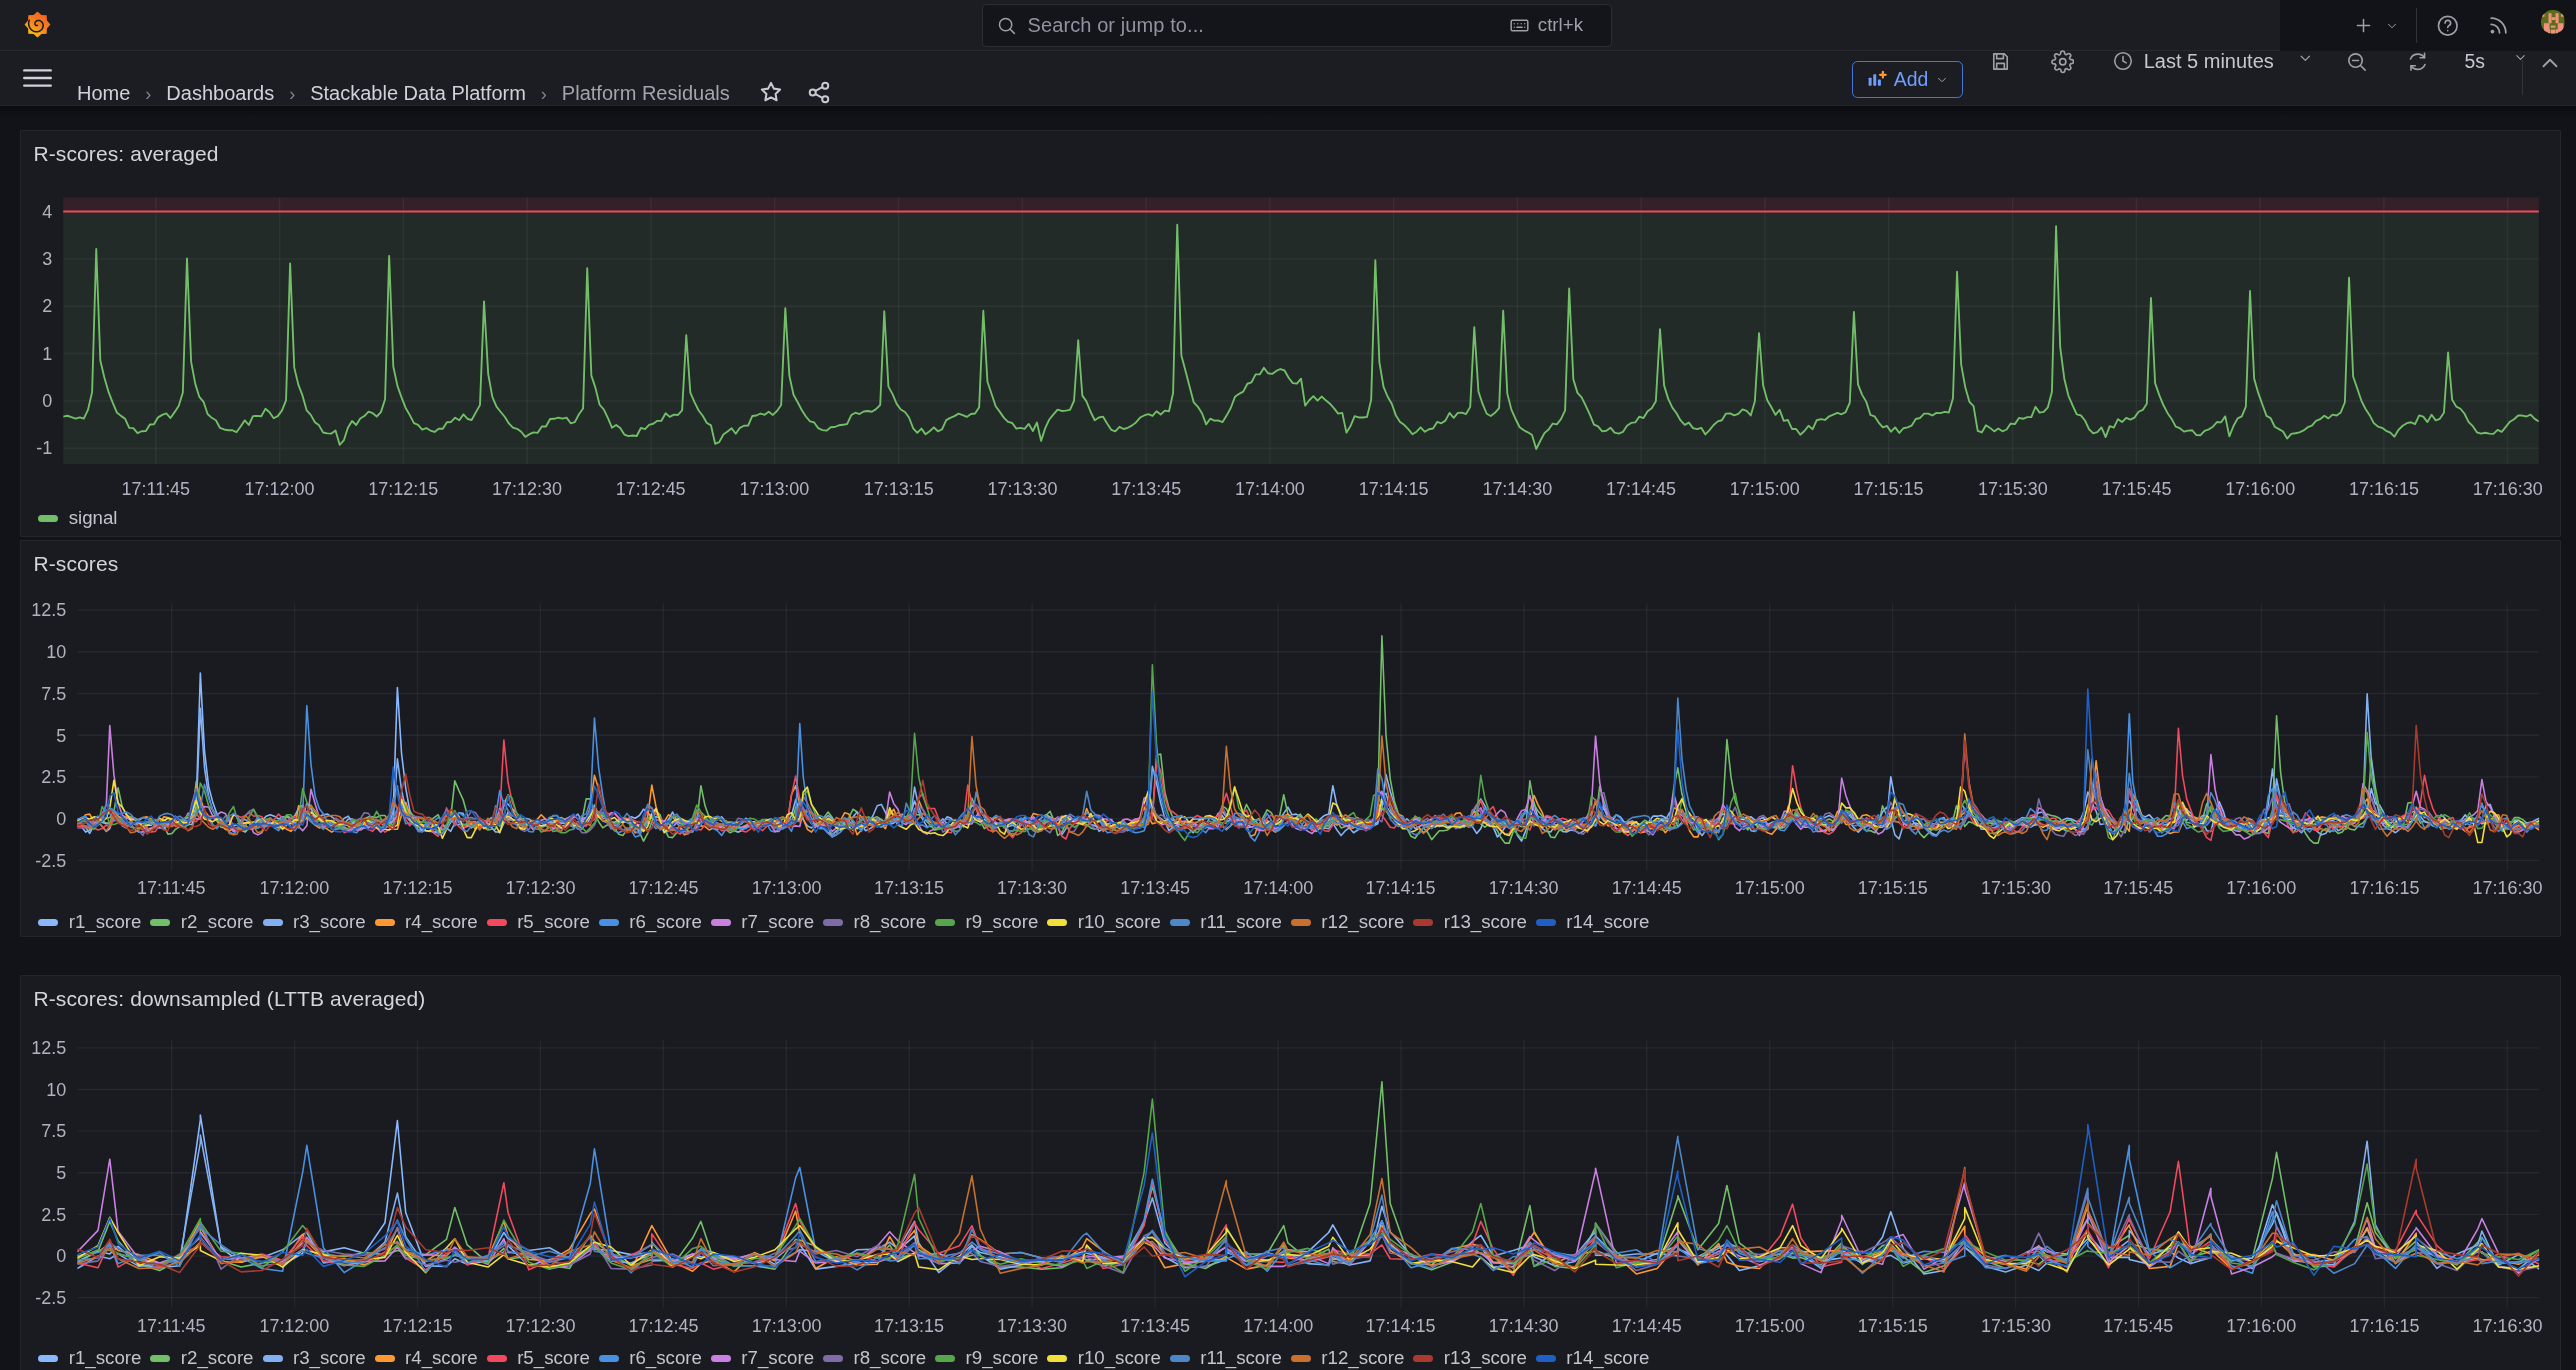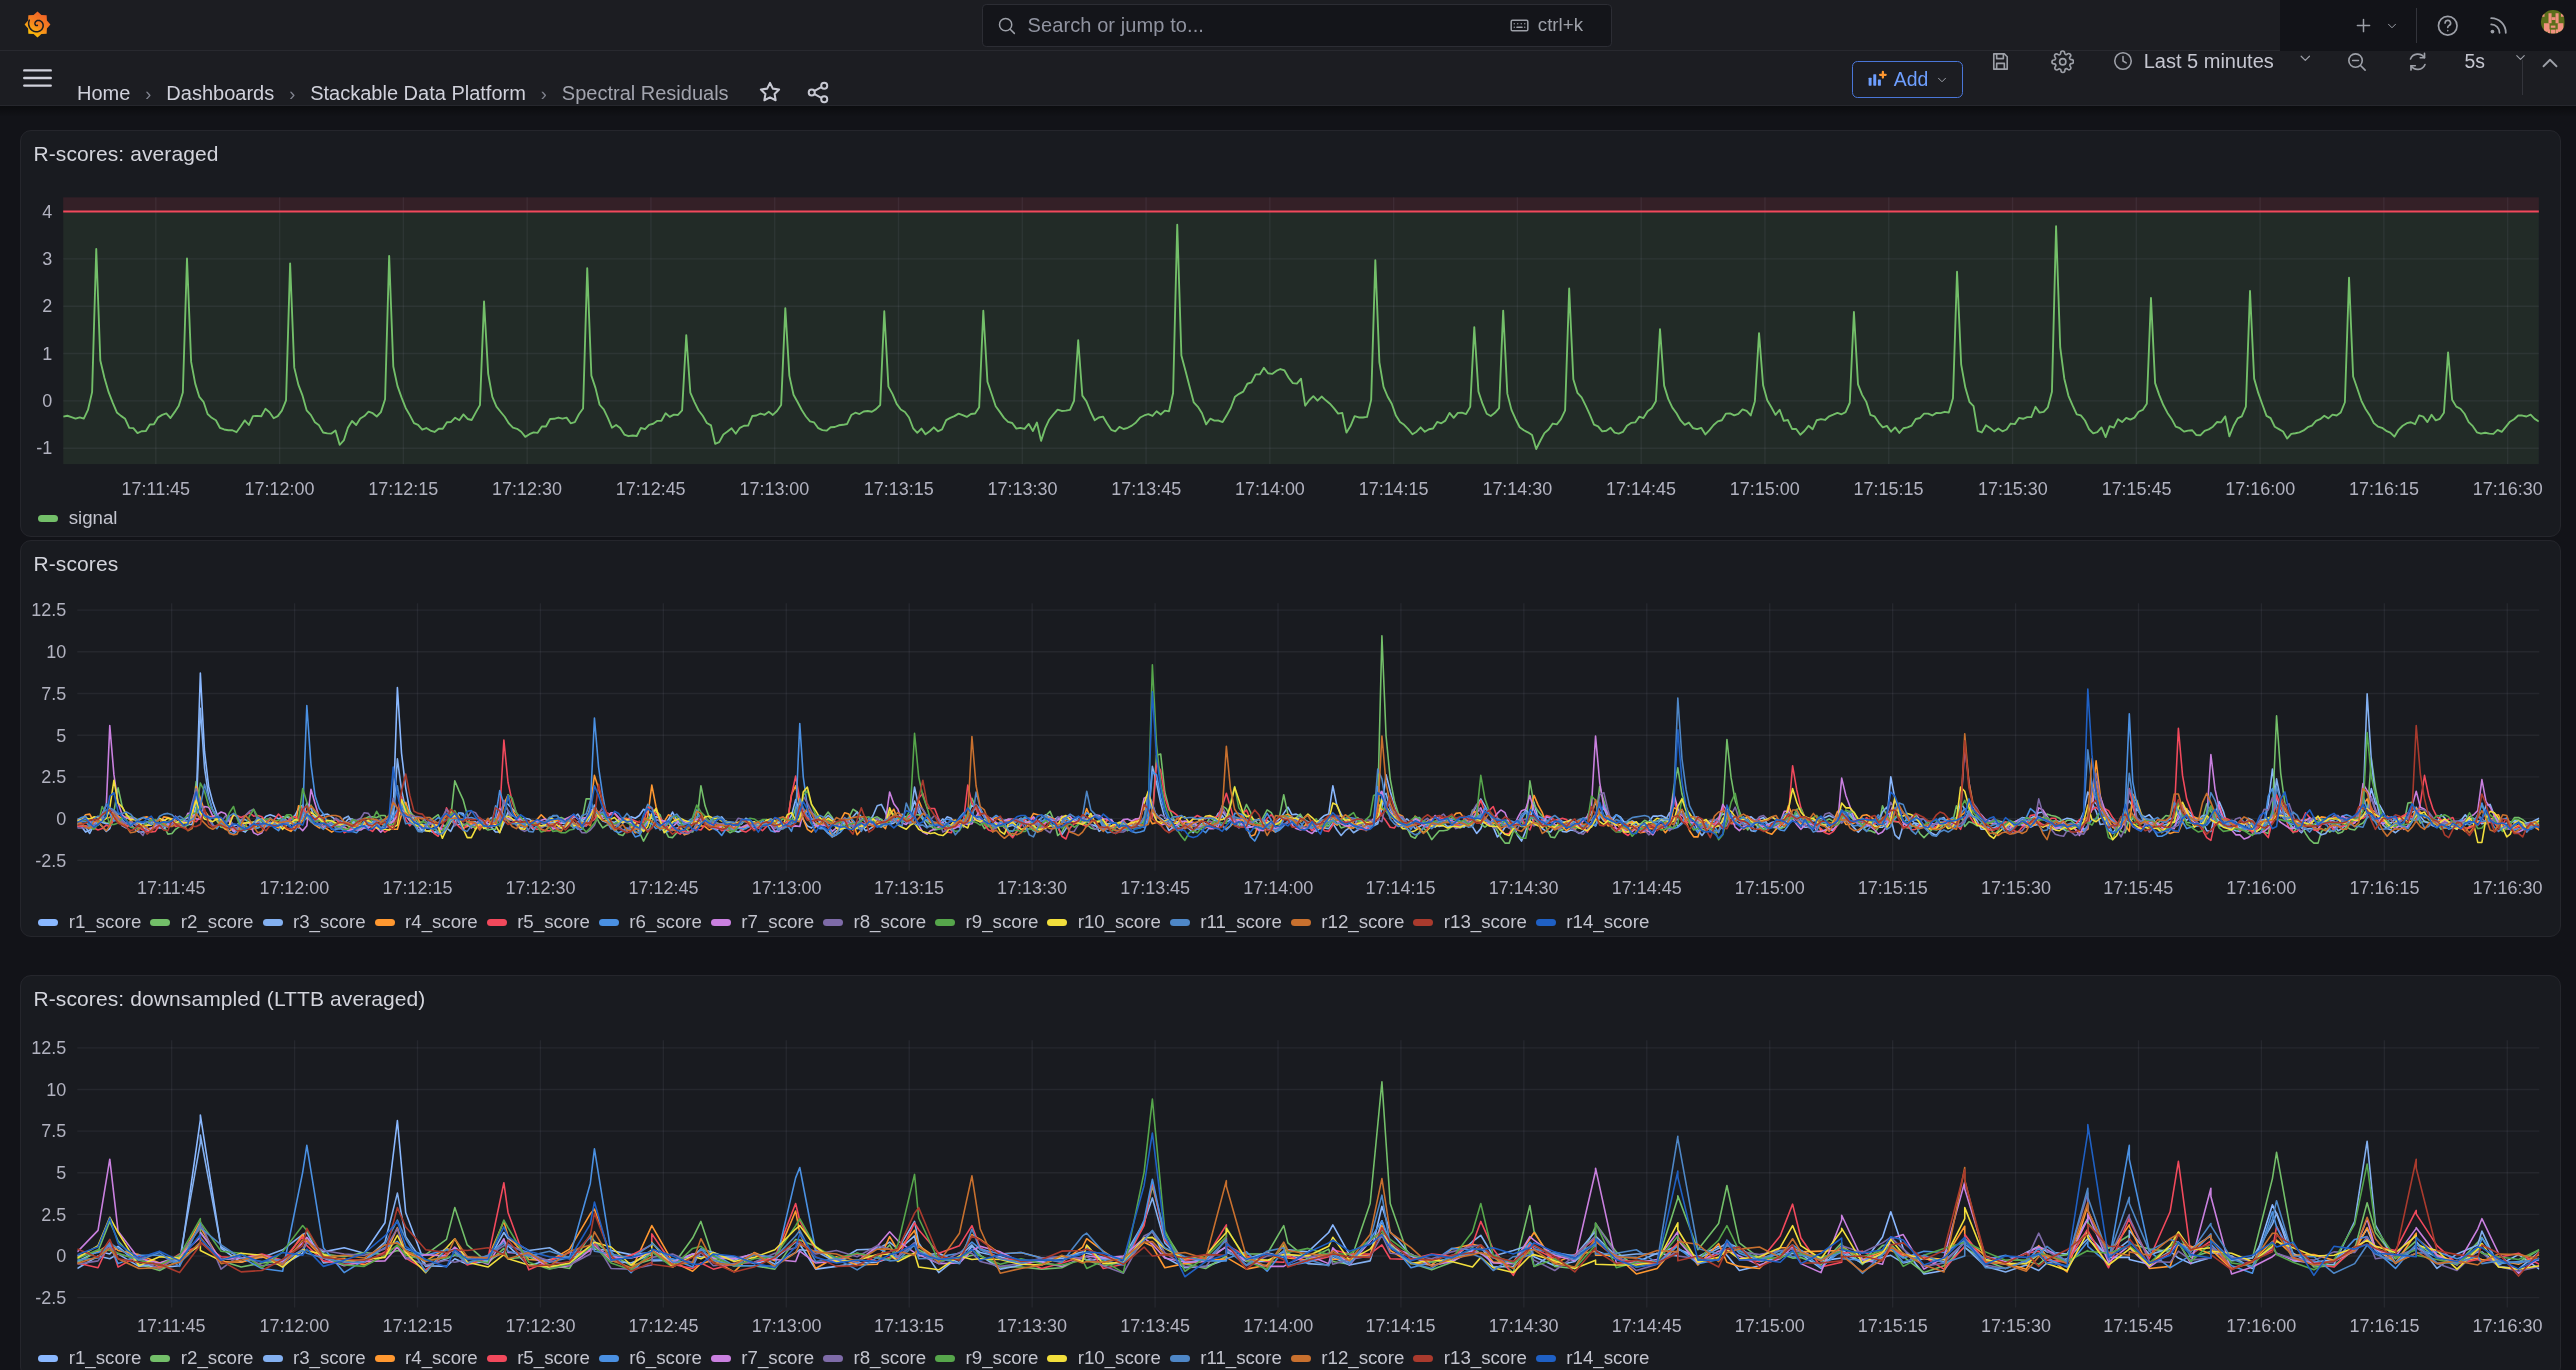--- a/index.html
+++ b/index.html
@@ -13,21 +13,21 @@
 .search .kb{margin-left:auto;display:flex;align-items:center;gap:8.3px;margin-right:28px;color:#9DA0A8;font-size:18.7px}
 .tb-ic{position:absolute;top:0;height:51px;display:flex;align-items:center}
 .vdiv{position:absolute;width:0.7px;background:#33343B}
 .crumbs{position:absolute;left:77px;top:50px;height:55px;display:flex;align-items:flex-end;font-size:20px;color:#D0D1DB}
 .crumbs .sep{color:#81848F;margin:0 15px;font-size:18px}
 .crumbs .cur{color:#A2A4AE}
 .burger{position:absolute;left:23px;top:50px;height:55px;display:flex;align-items:center}
 .addbtn{position:absolute;left:1852px;top:61px;width:111px;height:37px;border:0.7px solid #4A76D8;border-radius:5.5px;
 display:flex;align-items:center;justify-content:center;gap:7px;color:#6E9FFF;font-size:19.4px;font-weight:500}
 .ctl{position:absolute;top:50px;height:55px;display:flex;align-items:flex-start;gap:9.7px;color:#C5C6D0;font-size:19.4px}
-.panel{position:absolute;left:20px;width:2541px;background:#191B20;border:0.7px solid #25262C;border-radius:11px}
+.panel{position:absolute;left:20px;width:2541px;background:#191B20;border:0.7px solid #25262C;border-radius:1px}
 .ptitle{position:absolute;left:12.5px;top:11px;font-size:21px;font-weight:500;color:#D3D4DC;letter-spacing:0.1px}
 .legend{position:absolute;display:flex;align-items:center;font-size:18.7px;color:#C3C4CE}
 .legend .li{display:flex;align-items:center;margin-right:9px;white-space:nowrap}
 .legend .pill{width:20px;height:7px;border-radius:3.5px;margin-right:10.4px;display:inline-block}
 </style></head>
 <body>
 <div class="topbar">
   <div class="logo"><svg width="29" height="29" viewBox="0 0 64 64">
 <defs>
           <linearGradient id="gl" x1="0.2" y1="1" x2="0.8" y2="0">
@@ -93,21 +93,21 @@
 </div>
 <div class="toolbar"></div>
 <div class="shadow"></div>
 <div class="burger">
     <svg width="29" height="22" viewBox="0 0 42 32">
 <g stroke="#D0D1DB" stroke-width="3.4" stroke-linecap="round">
         <path d="M1.7 5h38.6M1.7 16h38.6M1.7 27h38.6"></path>
       </g>
     </svg>
   </div>
-<div class="crumbs">Home<span class="sep">›</span>Dashboards<span class="sep">›</span>Stackable Data Platform<span class="sep">›</span><span class="cur">Spectral Residuals</span>
+<div class="crumbs">Home<span class="sep">›</span>Dashboards<span class="sep">›</span>Stackable Data Platform<span class="sep">›</span><span class="cur">Platform Residuals</span>
 <span style="margin-left:28px;display:flex;align-items:center">
       <svg width="26" height="26" viewBox="0 0 24 24" fill="none" stroke="#C8C9D3" stroke-width="1.9" stroke-linejoin="round">
         <path d="M12 3.6l2.6 5.3 5.8.8-4.2 4.1 1 5.8-5.2-2.7-5.2 2.7 1-5.8-4.2-4.1 5.8-.8z"></path>
       </svg>
     </span>
 <span style="margin-left:23px;display:flex;align-items:center">
       <svg width="25" height="25" viewBox="0 0 24 24" fill="none" stroke="#C8C9D3" stroke-width="1.9">
         <circle cx="5.5" cy="12" r="2.9"></circle>
         <circle cx="17.5" cy="5.5" r="2.9"></circle>
         <circle cx="17.5" cy="18.5" r="2.9"></circle>

